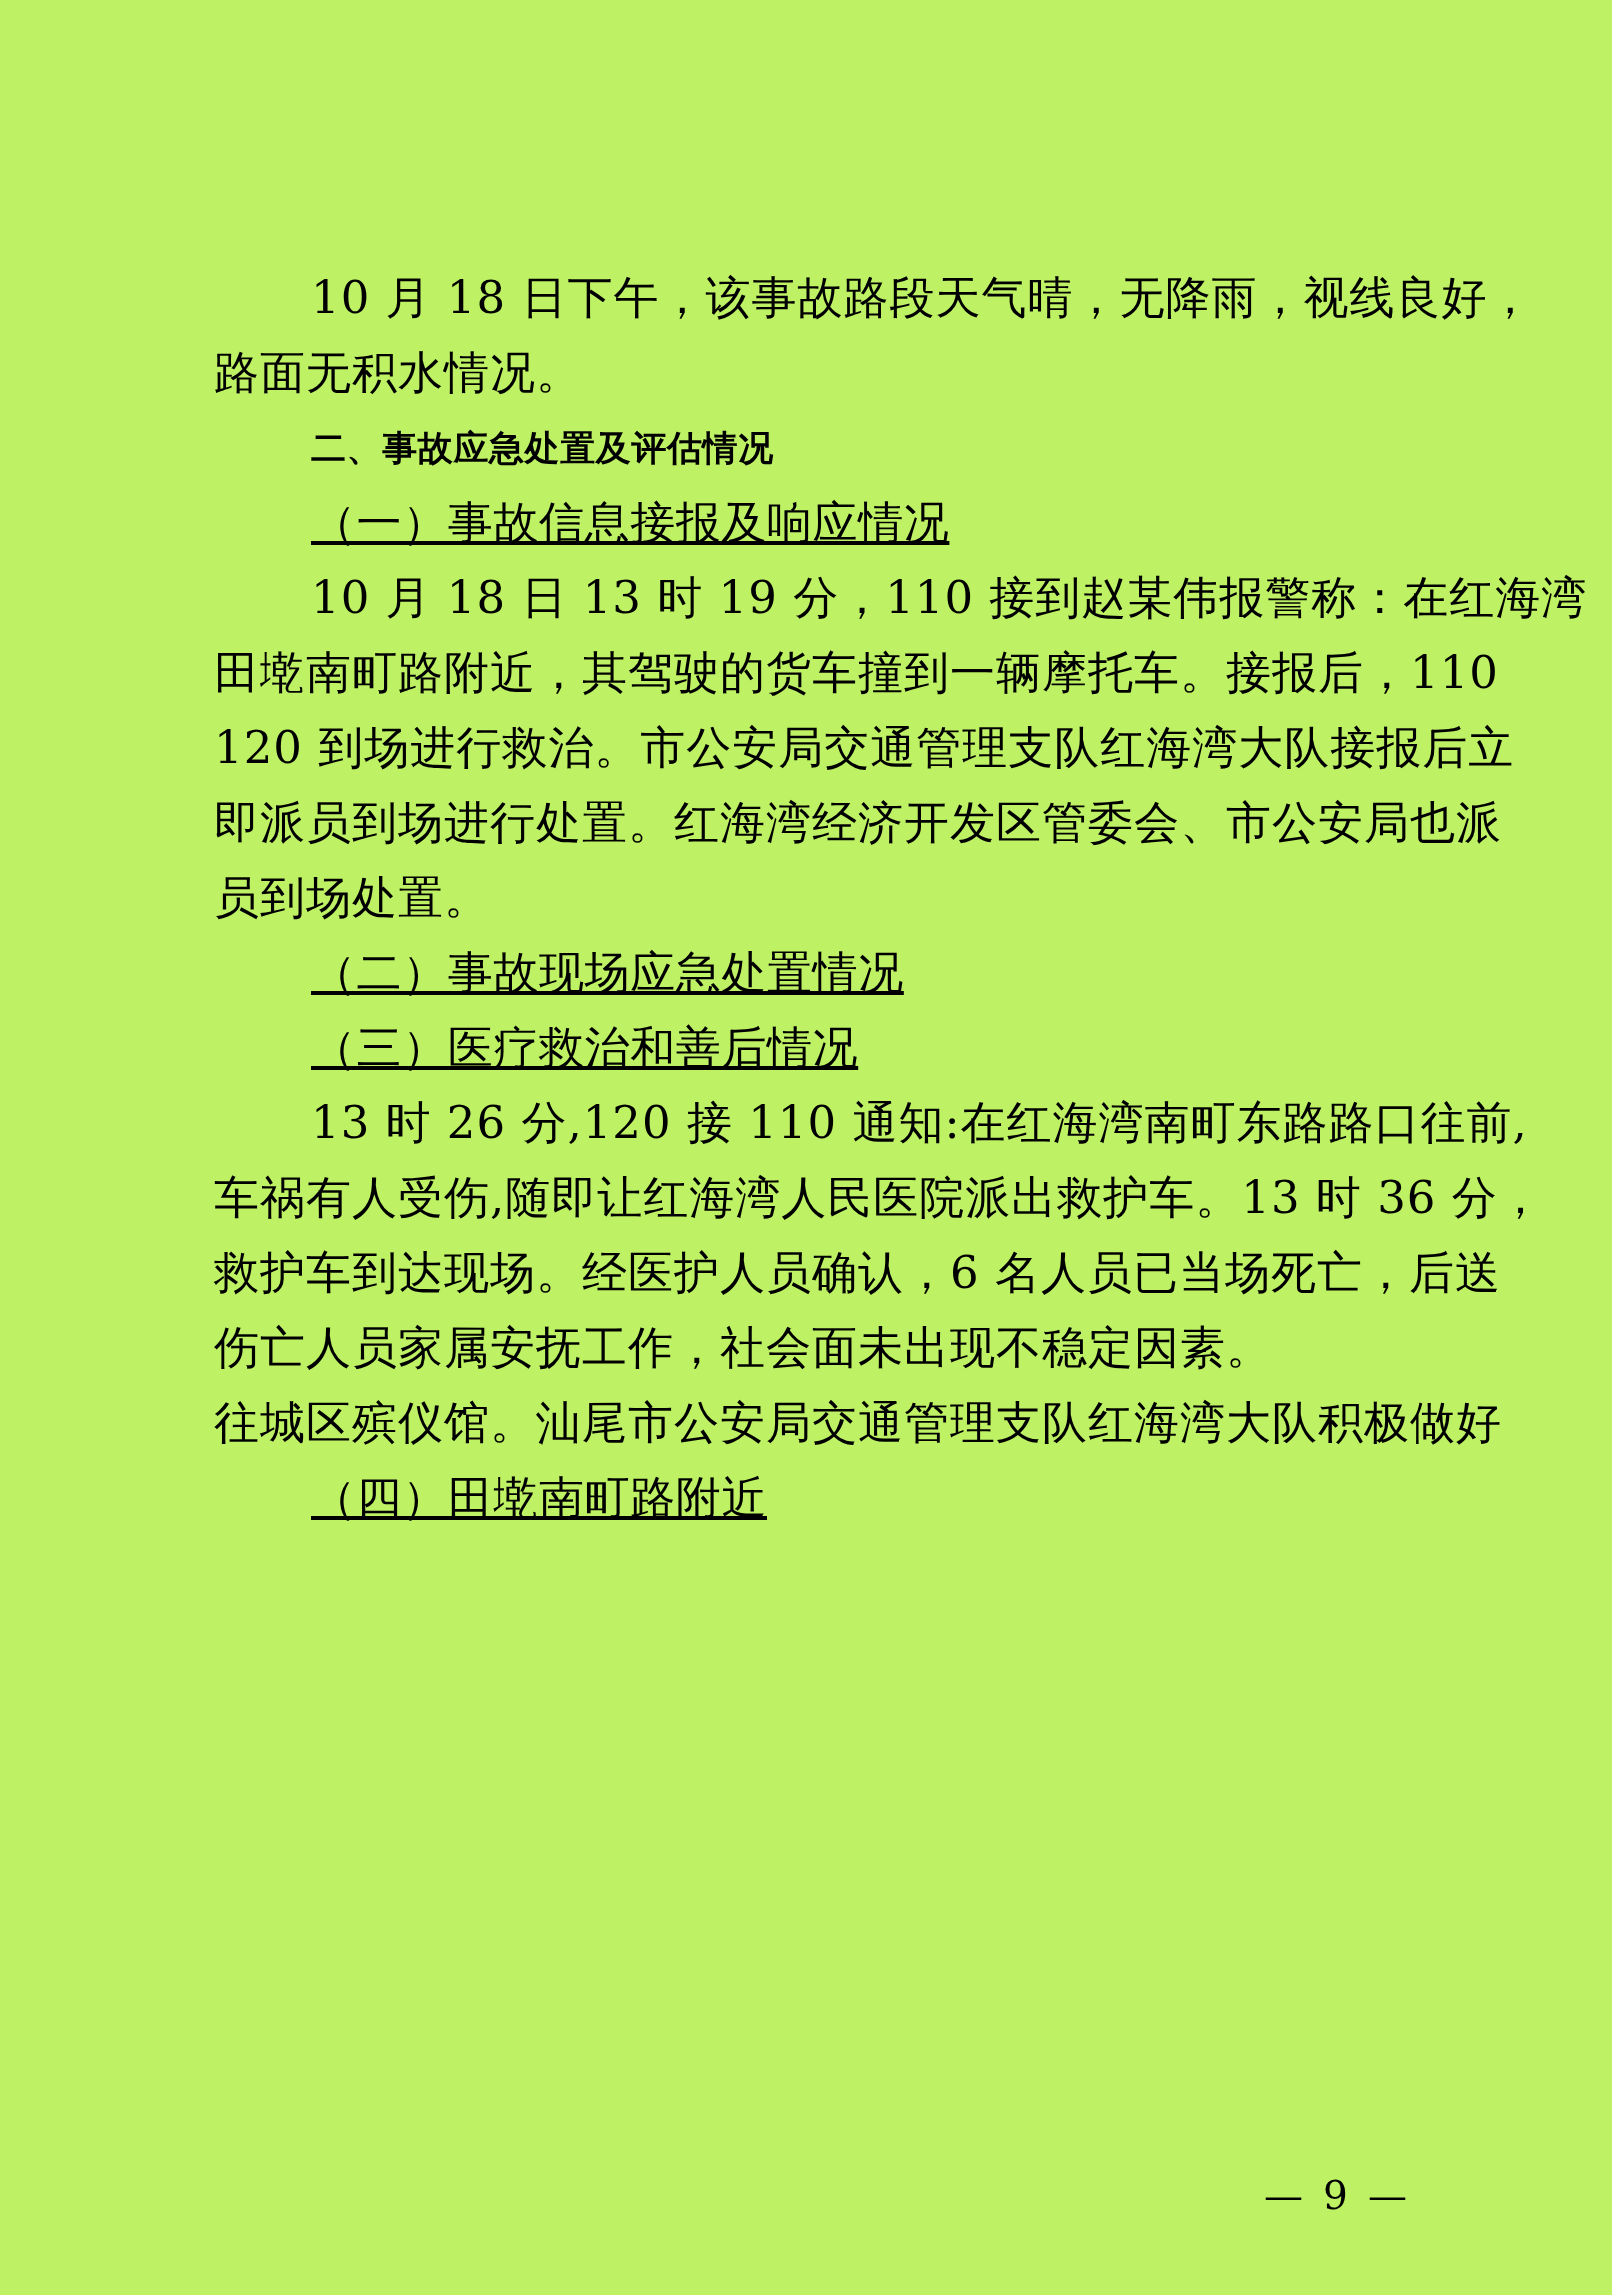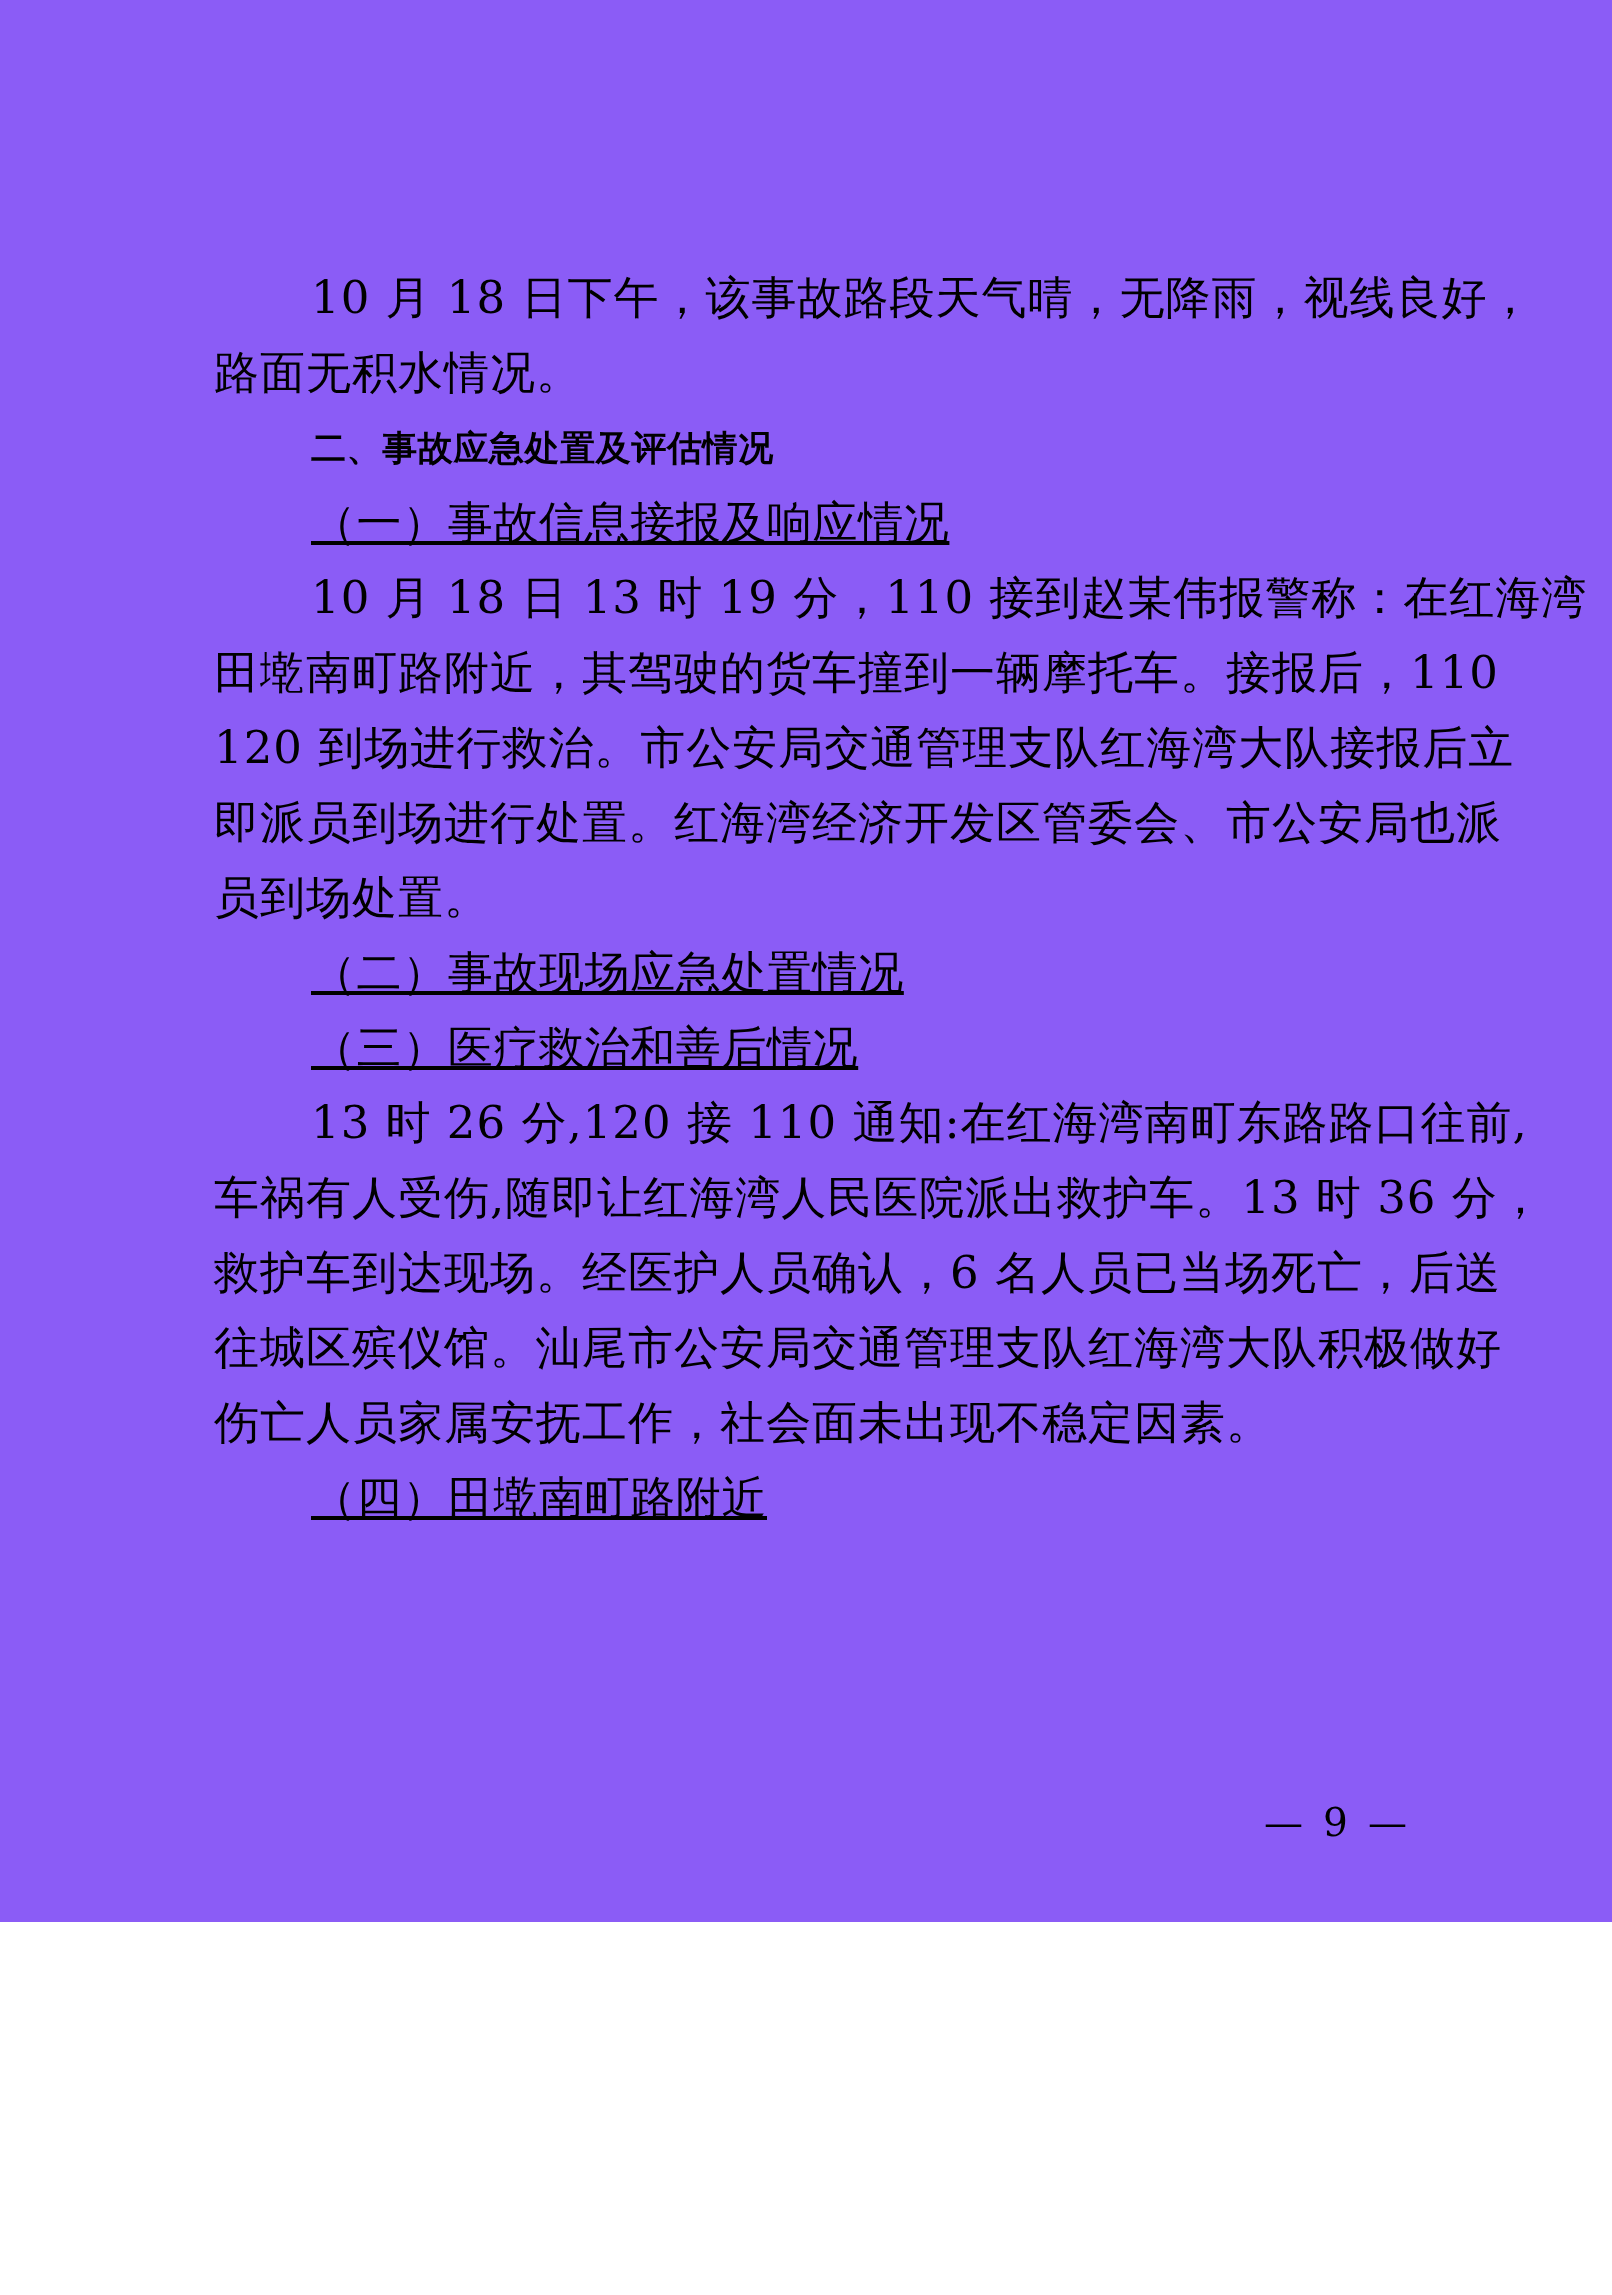--- a/index.html
+++ b/index.html
@@ -4,22 +4,22 @@
 <style>
   html, body {
     margin: 0;
     padding: 0;
     background: #ffffff;
   }
 
   .page {
     position: relative;
     width: 1612px;
-    height: 1922px;
-    background: #8b5cf6;
+    height: 2295px;
+    background: #bef264;
     overflow: hidden;
     box-sizing: border-box;
   }
 
   
   .content {
     position: absolute;
     left: 214px;
     top: 260px;
     width: 1199px;
@@ -122,22 +122,22 @@
 
     <div class="line h2-line">（二）事故现场应急处置情况</div>
 
 
     <div class="line h2-line">（三）医疗救治和善后情况</div>
 
     <div class="para">
       <div class="line body-line indent justify">13 时 26 分,120 接 110 通知:在红海湾南町东路路口往前,</div>
       <div class="line body-line justify">车祸有人受伤,随即让红海湾人民医院派出救护车。13 时 36 分，</div>
       <div class="line body-line justify">救护车到达现场。经医护人员确认，6 名人员已当场死亡，后送</div>
+      <div class="line body-line justify-last-left">伤亡人员家属安抚工作，社会面未出现不稳定因素。</div>
       <div class="line body-line justify">往城区殡仪馆。汕尾市公安局交通管理支队红海湾大队积极做好</div>
-      <div class="line body-line justify-last-left">伤亡人员家属安抚工作，社会面未出现不稳定因素。</div>
     </div>
 
     <div class="line h2-line">（四）田墘南町路附近</div>
 
   </div>
 
   <div class="page-number">— 9 —</div>
 
 </div>
 

